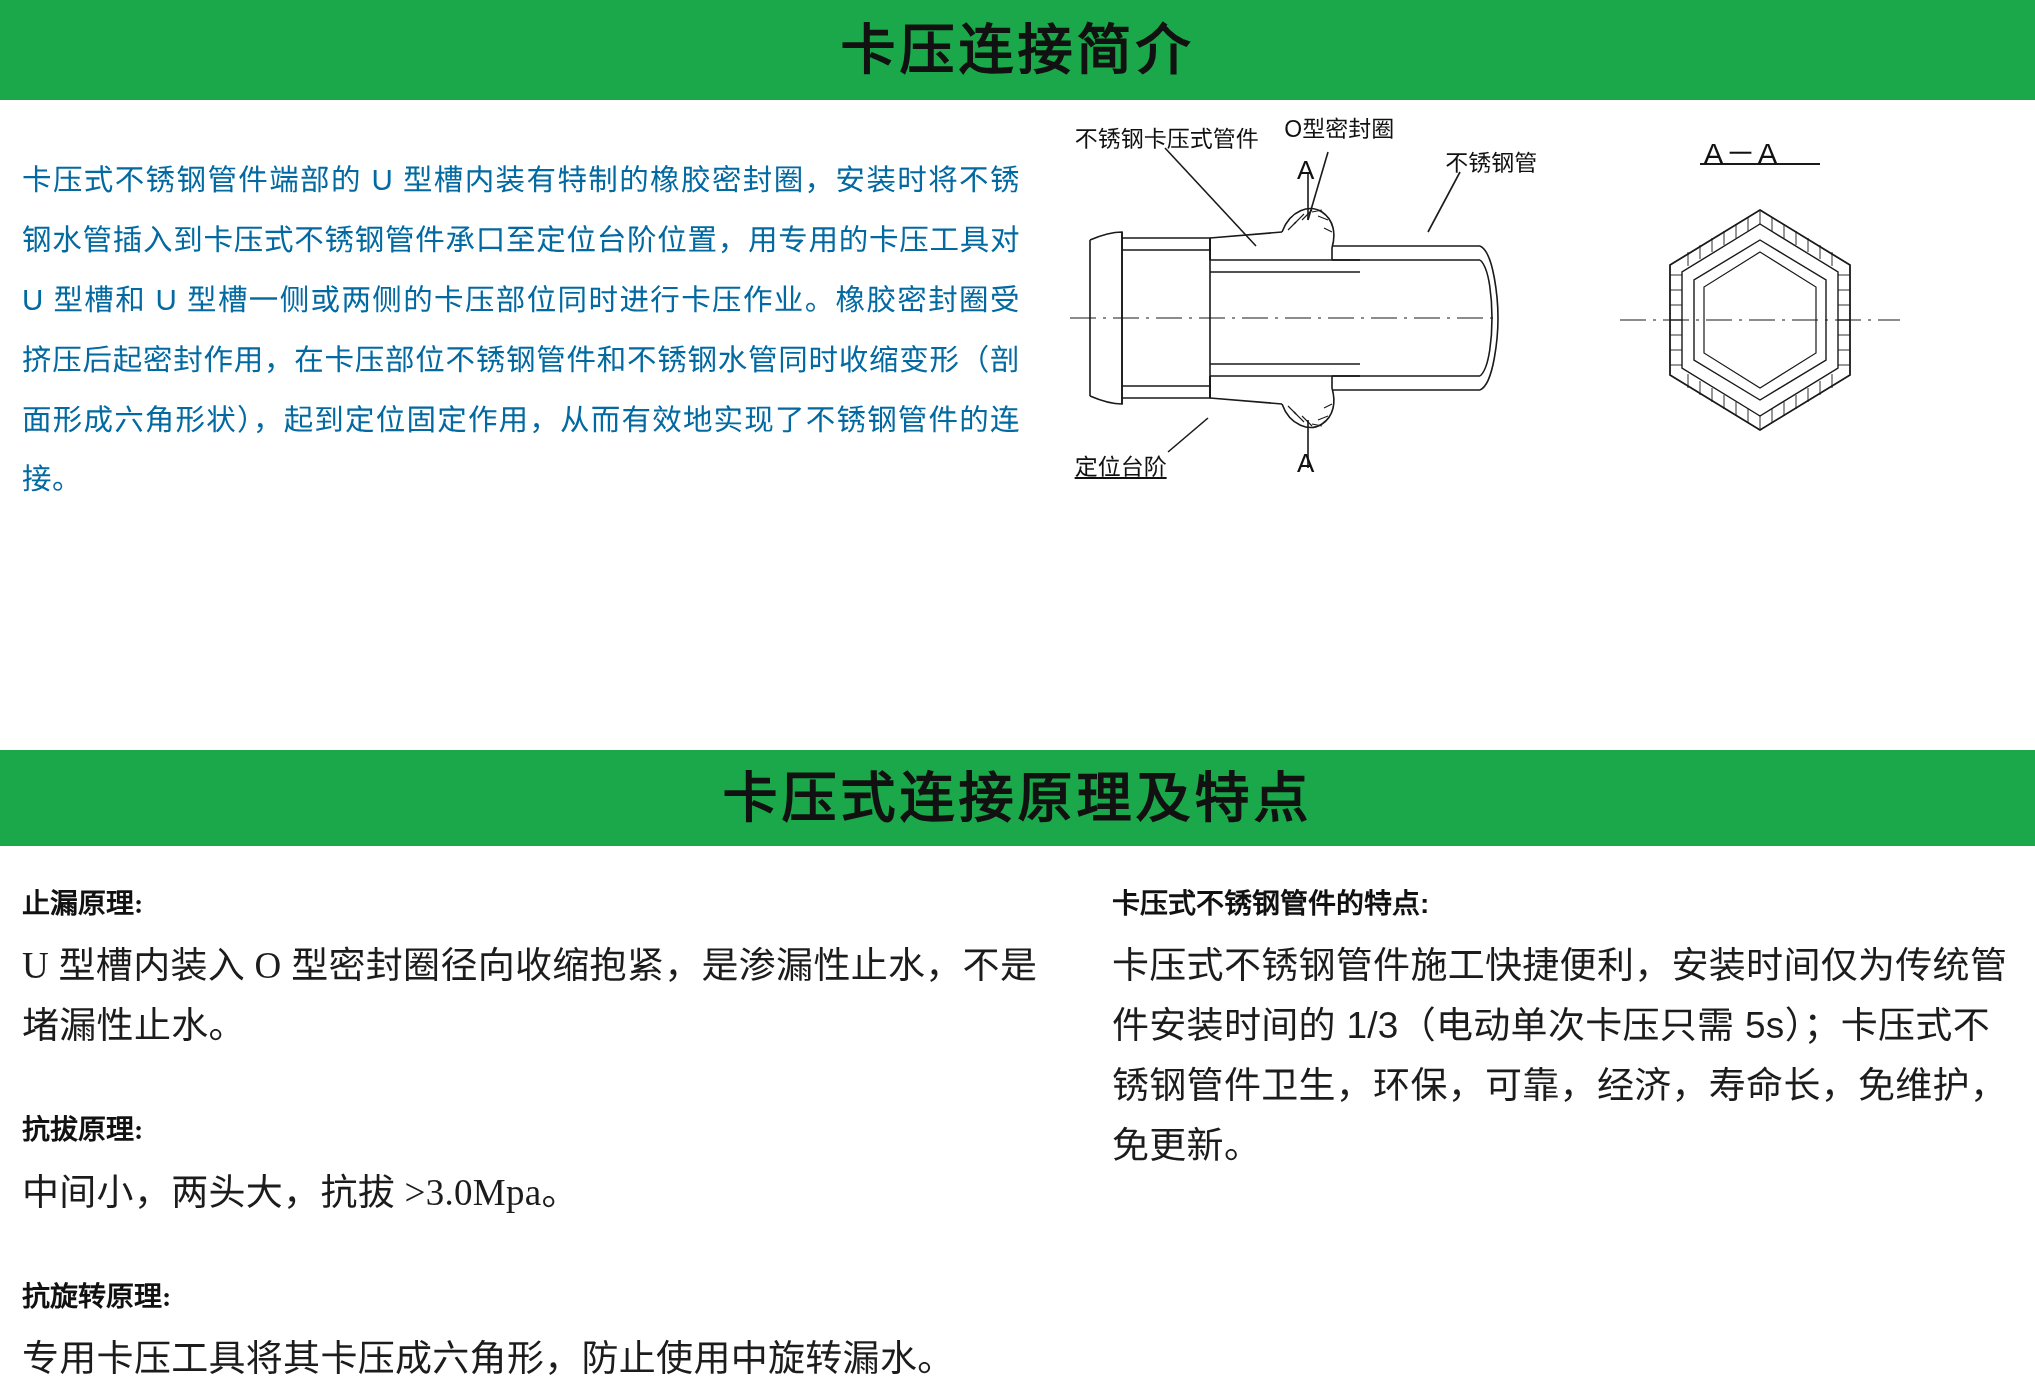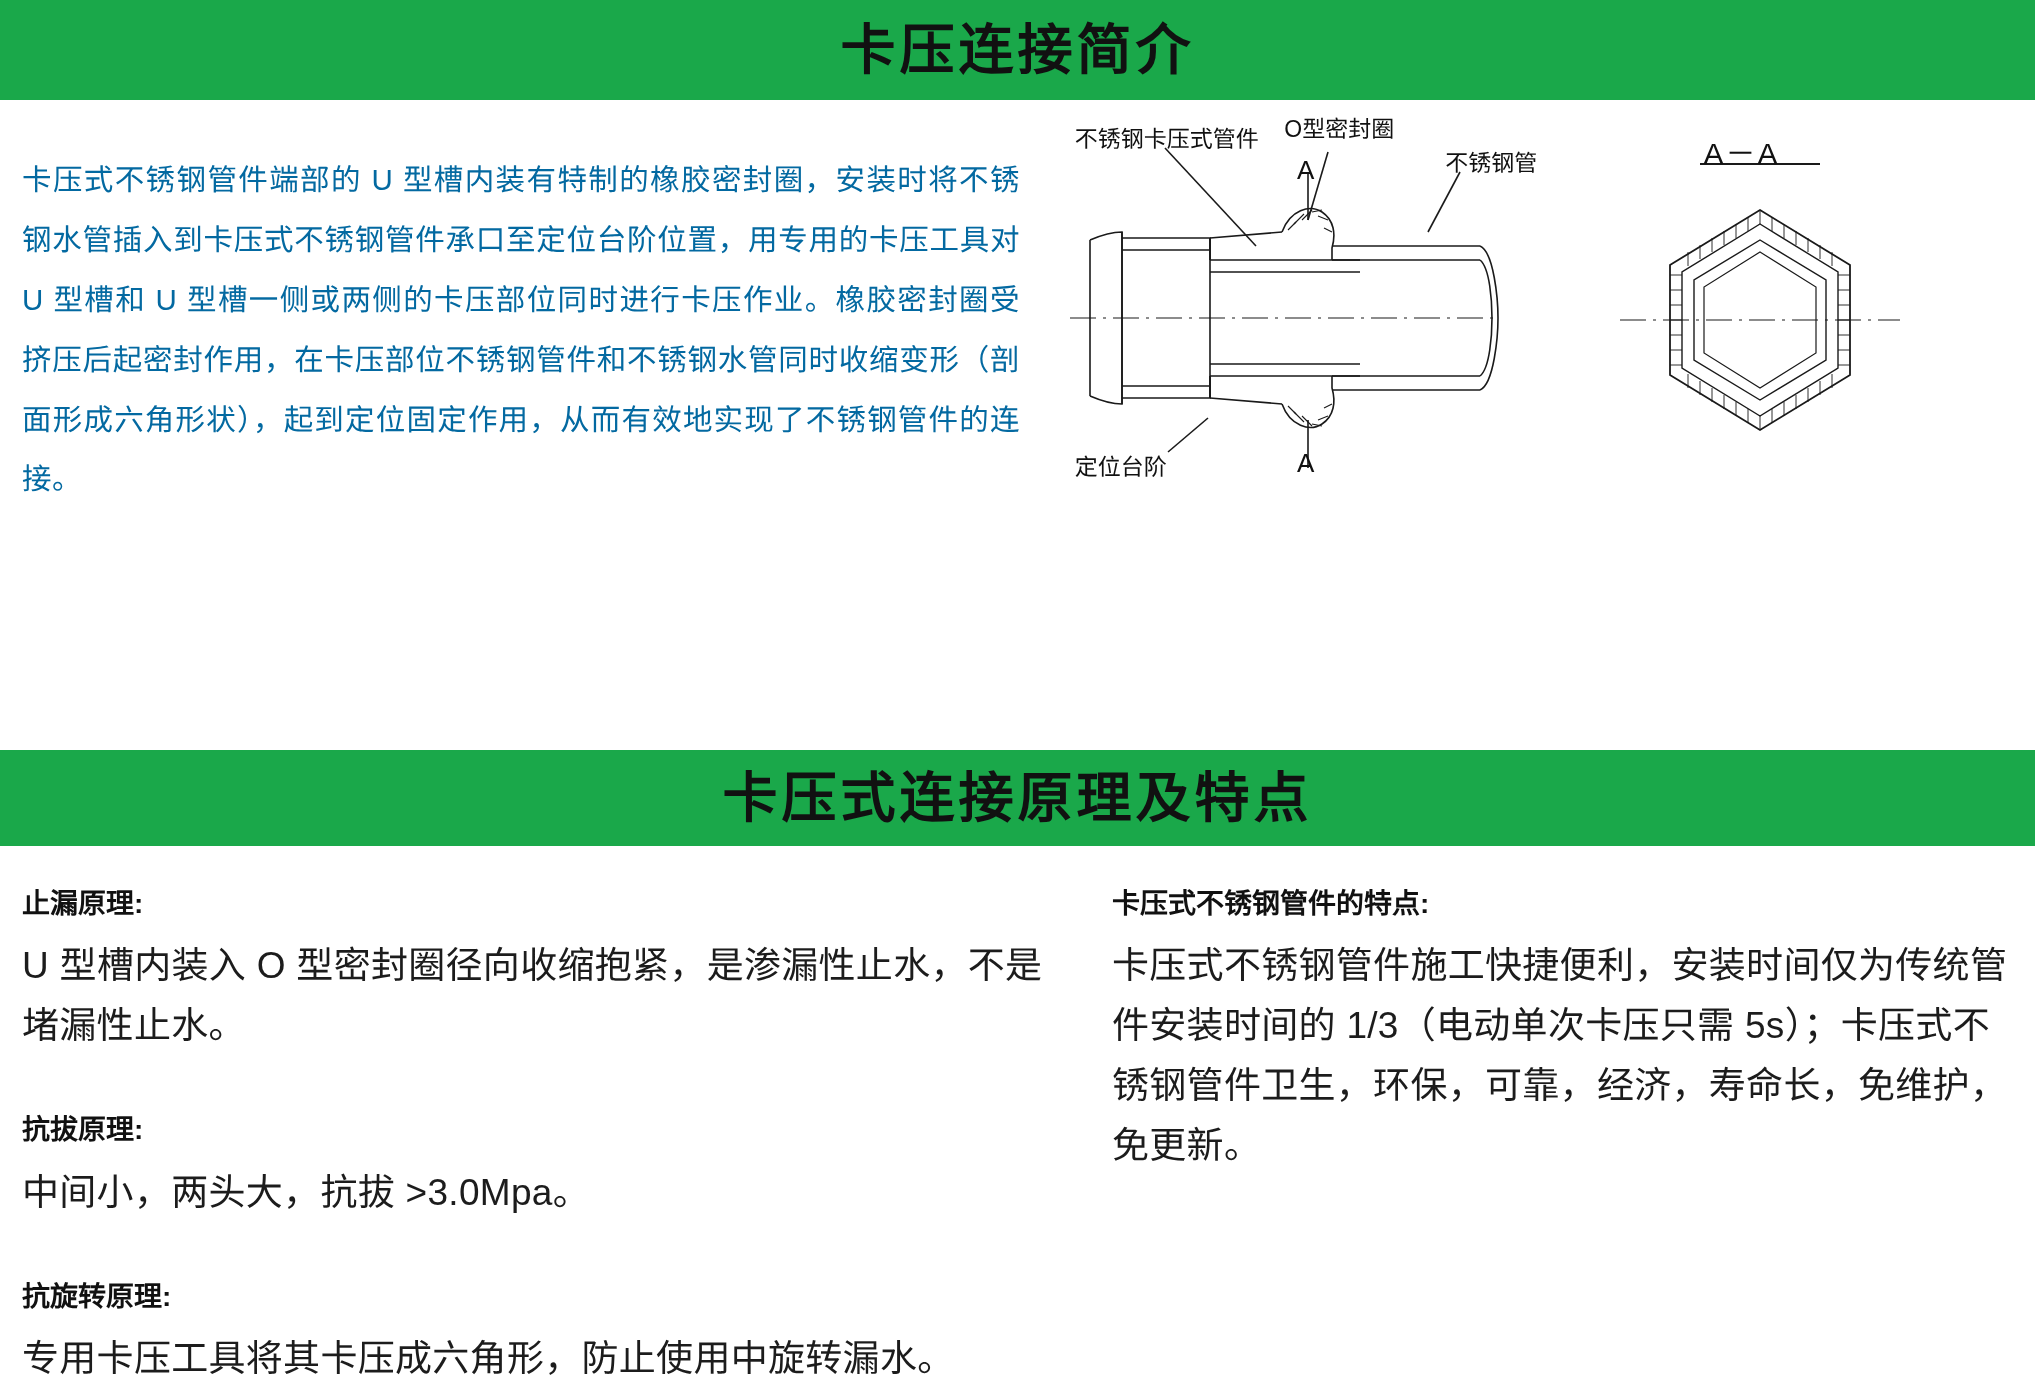--- a/index.html
+++ b/index.html
@@ -83,21 +83,21 @@
     font-family: "Liberation Sans", "DejaVu Sans", sans-serif;
   }
 
   
   .section2 {
     display: flex;
     flex-direction: row;
     padding: 40px 22px 0 22px;
     box-sizing: border-box;
   }
-  .col-left { width: 1080px; padding-right: 40px; box-sizing: border-box; }
+  .col-left { width: 1080px; padding-right: 40px; box-sizing: border-box; font-family: Liberation Serif, serif; }
   .col-right { flex: 1; padding-left: 10px; box-sizing: border-box; }
 
   .block { margin-bottom: 44px; }
   .block:last-child { margin-bottom: 0; }
   .b-title {
     font-size: 28px;
     font-weight: bold;
     color: #111;
     margin-bottom: 14px;
     line-height: 1.3;
@@ -233,21 +233,21 @@
                 <line x1="778" y1="265" x2="790" y2="265"></line>
               </g>
             </g>
           </g>
         </svg>
 
         <div class="fig-label" style="left:1.5%; top:3%;">不锈钢卡压式管件</div>
         <div class="fig-label" style="left:23%; top:1.5%;">O型密封圈</div>
         <figure style="margin:0"></figure>
         <div class="fig-label" style="left:39.5%; top:6.8%;">不锈钢管</div>
-        <div class="fig-label" style="left:1.5%; top:53.5%;">定位台阶</div>
+        <div class="fig-label" style="left:1.5%; top:53.5%;text-decoration:underline;">定位台阶</div>
         <div class="fig-label" style="left:24.3%; top:8.5%; font-size:26px;">A</div>
         <div class="fig-label" style="left:24.3%; top:53.5%; font-size:26px;">A</div>
         <div class="fig-label" style="left:66%; top:4.5%; font-size:30px; letter-spacing:2px;">A－A</div>
       </div>
     </div>
   </div>
 
   <div class="banner second">
     <div class="banner-title">卡压式连接原理及特点</div>
   </div>

